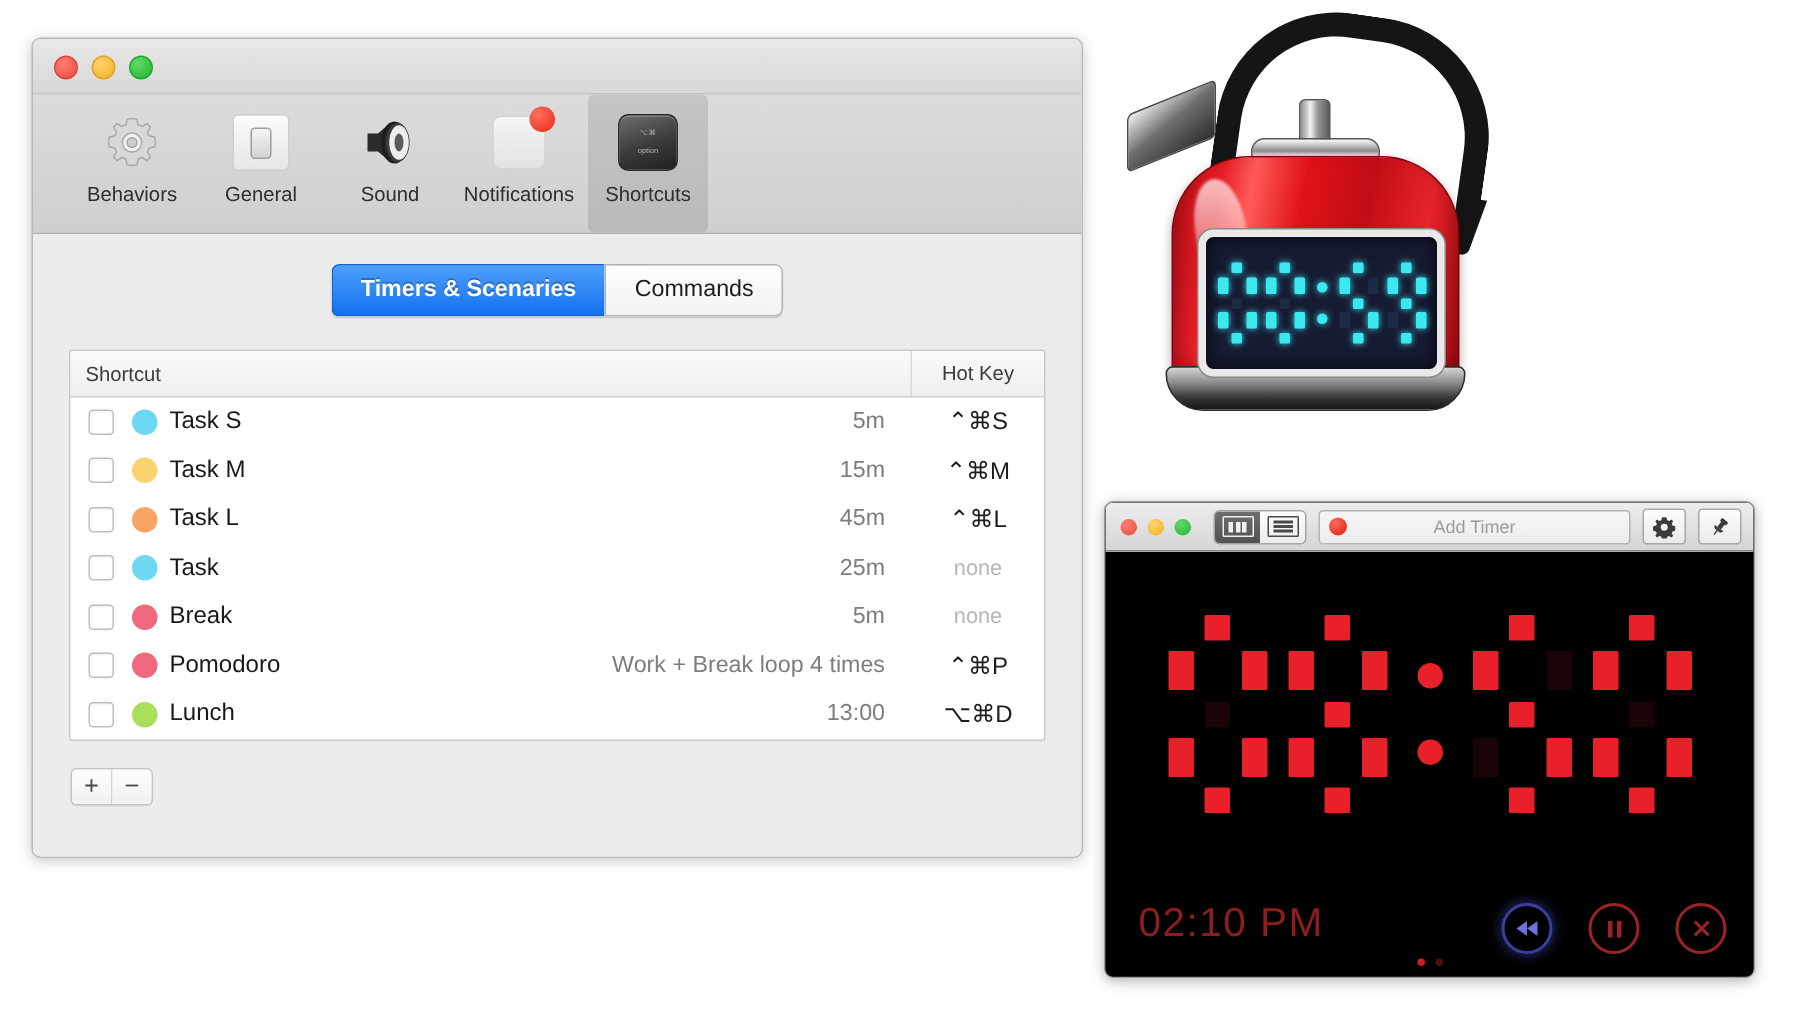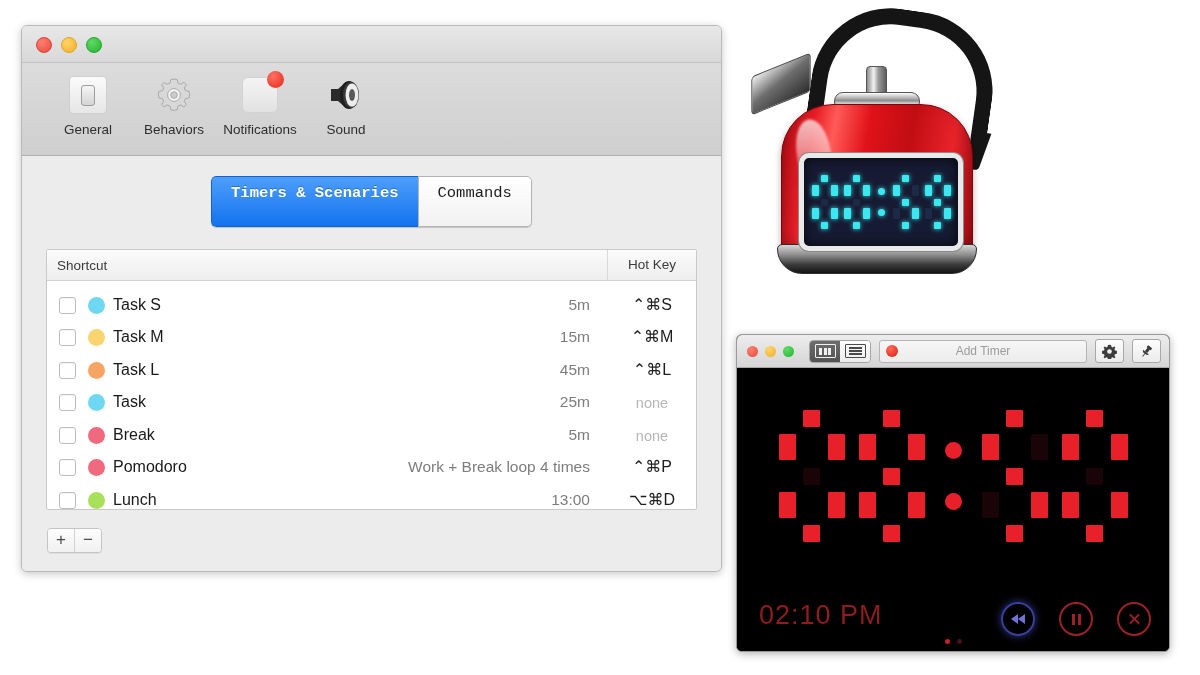--- a/index.html
+++ b/index.html
@@ -82,22 +82,22 @@
     position:relative;height:calc(100% - 129px);
     background:#ececec;
   }
 
   
   #seg-tabs{
     display:flex;justify-content:center;padding-top:20px;
   }
   .segwrap{display:flex;border-radius:5px;overflow:hidden;box-shadow:0 1px 1px rgba(0,0,0,.18);}
   .seg{
-    font-size:15.5px;padding:7px 19px 24px;border:1px solid #b4b4b4;
-    color:#1c1c1c;background:linear-gradient(#ffffff,#f2f2f2);cursor:default;font-family:Liberation Mono, monospace;
+    font-size:15.5px;padding:7px 19px 8px;border:1px solid #b4b4b4;
+    color:#1c1c1c;background:linear-gradient(#ffffff,#f2f2f2);cursor:default;
   }
   .seg.active{
     color:#fff;font-weight:bold;
     background:linear-gradient(#4e9ffb,#1272ee);
     border-color:#1163cf;text-shadow:0 -1px 0 rgba(0,0,0,.25);
   }
   .seg:first-child{border-right:none;border-radius:5px 0 0 5px;}
   .seg:last-child{border-radius:0 5px 5px 0;}
 
   
@@ -106,21 +106,21 @@
     border:1px solid #c9c9c9;border-radius:2px;overflow:hidden;
   }
   #table-head{
     display:flex;height:30px;align-items:center;
     background:linear-gradient(#fbfbfb,#eeeeee);
     border-bottom:1px solid #d0d0d0;font-size:13.5px;color:#3b3b3b;
   }
   #th-shortcut{flex:1;padding-left:10px;}
   #th-hotkey{width:88px;text-align:center;border-left:1px solid #d9d9d9;height:30px;line-height:30px;}
 
-  .row{display:flex;align-items:flex-end;height:32.5px;font-size:16px;color:#191919;}
+  .row{display:flex;align-items:center;height:32.5px;font-size:16px;color:#191919;}
   .row .cb{
     width:15px;height:15px;border:1px solid #bdbdbd;border-radius:3px;background:#fff;
     margin-left:12px;flex:none;box-shadow:inset 0 1px 1px rgba(0,0,0,.04);
   }
   .row .dot{width:17px;height:17px;border-radius:50%;margin-left:12px;flex:none;}
   .row .nm{margin-left:8px;white-space:nowrap;}
   .row .dur{flex:1;text-align:right;color:#7d7d7d;padding-right:18px;font-size:15.5px;}
   .row .hk{width:88px;text-align:center;font-size:16px;color:#1d1d1d;}
   .row .hk.none{color:#b6b6b6;font-size:14.5px;}
 
@@ -274,62 +274,71 @@
   <div id="prefs-titlebar">
     <div class="traffic close"></div>
     <div class="traffic min"></div>
     <div class="traffic max"></div>
   </div>
 
   <div id="prefs-toolbar">
 
     <div class="tb-item">
       <div class="tb-ico">
-        <div class="ico-general">
-            <i></i>
-          </div>
-      </div>
-      <div class="tb-label">General</div>
-    </div>
-
-    <div class="tb-item">
-      <div class="tb-ico">
         <svg width="40" height="40" viewBox="0 0 40 40">
           <g fill="#d8d8d8" stroke="#a9a9a9" stroke-width="1">
             <path d="M20 4 l3.2 .55 .9 3.7 2.6 1.1 3.2-2 2.4 2.4 -2 3.2 1.1 2.6 3.7 .9 .55 3.2 -.55 3.2 -3.7 .9 -1.1 2.6 2 3.2 -2.4 2.4 -3.2-2 -2.6 1.1 -.9 3.7 -3.2 .55 -3.2-.55 -.9-3.7 -2.6-1.1 -3.2 2 -2.4-2.4 2-3.2 -1.1-2.6 -3.7-.9 -.55-3.2 .55-3.2 3.7-.9 1.1-2.6 -2-3.2 2.4-2.4 3.2 2 2.6-1.1 .9-3.7 z"></path>
           </g>
           <circle cx="20" cy="20" r="6.4" fill="#f2f2f2" stroke="#a9a9a9" stroke-width="1"></circle>
           <circle cx="20" cy="20" r="3.3" fill="#cccccc" stroke="#a0a0a0" stroke-width=".8"></circle>
         </svg>
       </div>
       <div class="tb-label">Behaviors</div>
     </div>
 
     <div class="tb-item">
       <div class="tb-ico">
-        <div class="ico-notif">
-            <span class="badge"></span>
-          </div>
-      </div>
-      <div class="tb-label">Notifications</div>
+        <div class="ico-general">
+            <i></i>
+          </div>
+      </div>
+      <div class="tb-label">General</div>
     </div>
 
     <div class="tb-item">
       <div class="tb-ico">
         <svg width="42" height="40" viewBox="0 0 42 40">
           <path d="M6 14 h7 l8-7 v26 l-8-7 H6 z" fill="#2b2b2b"></path>
           <ellipse cx="24" cy="20" rx="9" ry="14" fill="#1e1e1e"></ellipse>
           <ellipse cx="26" cy="20" rx="8" ry="13" fill="#3a3a3a"></ellipse>
           <ellipse cx="27" cy="20" rx="6.5" ry="11.5" fill="#ededed"></ellipse>
           <ellipse cx="27" cy="20" rx="3" ry="6" fill="#5a5a5a"></ellipse>
         </svg>
       </div>
       <div class="tb-label">Sound</div>
     </div>
 
+    <div class="tb-item">
+      <div class="tb-ico">
+        <div class="ico-notif">
+            <span class="badge"></span>
+          </div>
+      </div>
+      <div class="tb-label">Notifications</div>
+    </div>
+
+    <div class="tb-item selected">
+      <div class="tb-ico">
+        <div class="ico-key">
+            <span class="k1">⌥⌘</span>
+            <span class="k2">option</span>
+          </div>
+      </div>
+      <div class="tb-label">Shortcuts</div>
+    </div>
 
   </div>
 
   <div id="prefs-content">
 
     <div id="seg-tabs">
       <div class="segwrap">
         <div class="seg active">Timers &amp; Scenaries</div>
         <div class="seg">Commands</div>
       </div>

